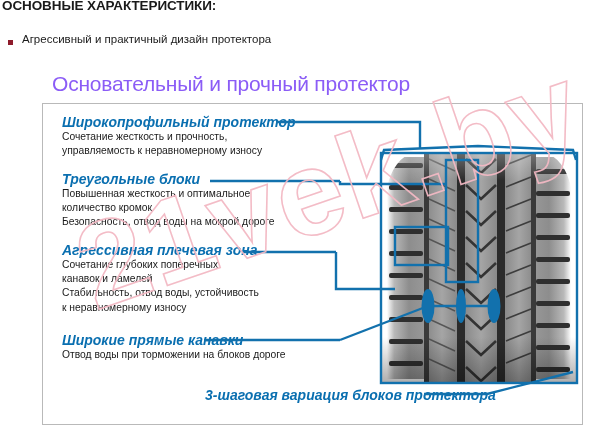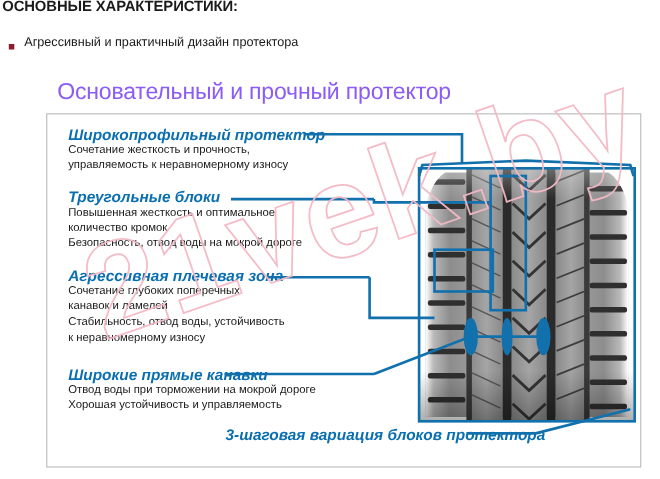--- a/index.html
+++ b/index.html
@@ -328,22 +328,21 @@
 
   <div class="call c2">
     <div class="call-h">Треугольные блоки</div>
     <div class="call-p">Повышенная жесткость и оптимальное</div>
     <div class="call-p">количество кромок</div>
     <div class="call-p">Безопасность, отвод воды на мокрой дороге</div>
   </div>
 
   <div class="call c4">
     <div class="call-h">Широкие прямые канавки</div>
-    <div class="call-p">Отвод воды при торможении на мокрой дороге</div>
-    <div class="call-p">Хорошая устойчивость и управляемость</div>
+    <div class="call-p">Отвод воды при торможении на блоков дороге</div>
   </div>
 
   <div class="call c5">
     <div class="call-h">3-шаговая вариация блоков протектора</div>
   </div>
 
   <div class="watermark">21vek.by</div>
 
 </div>
 

